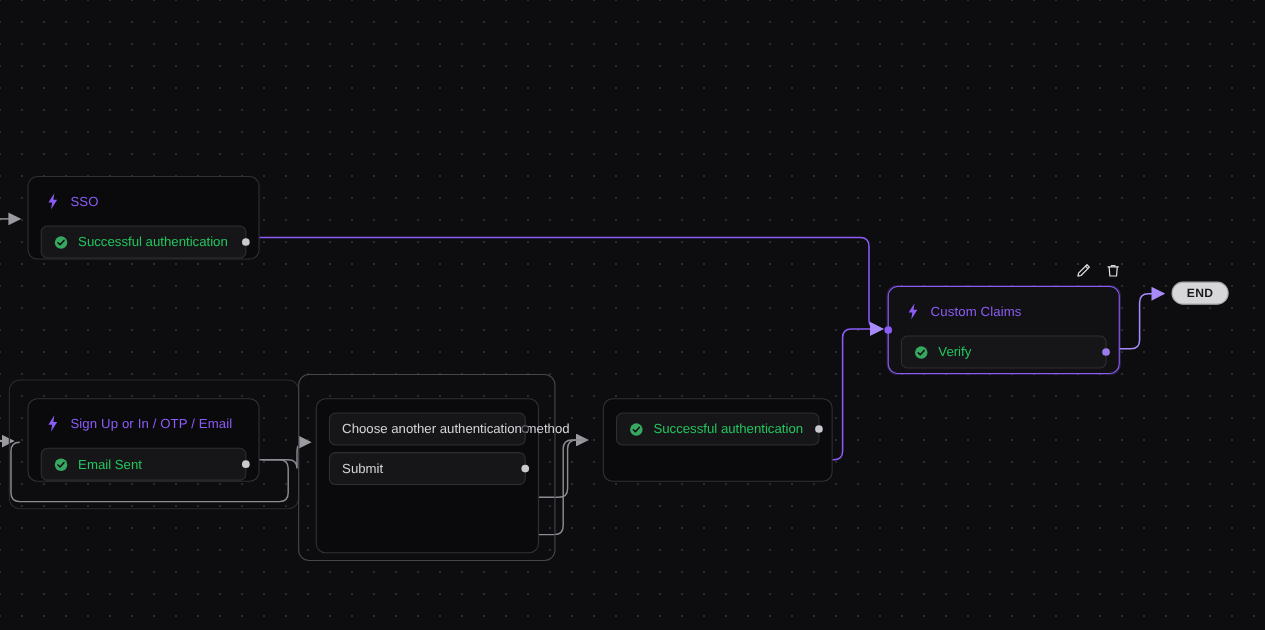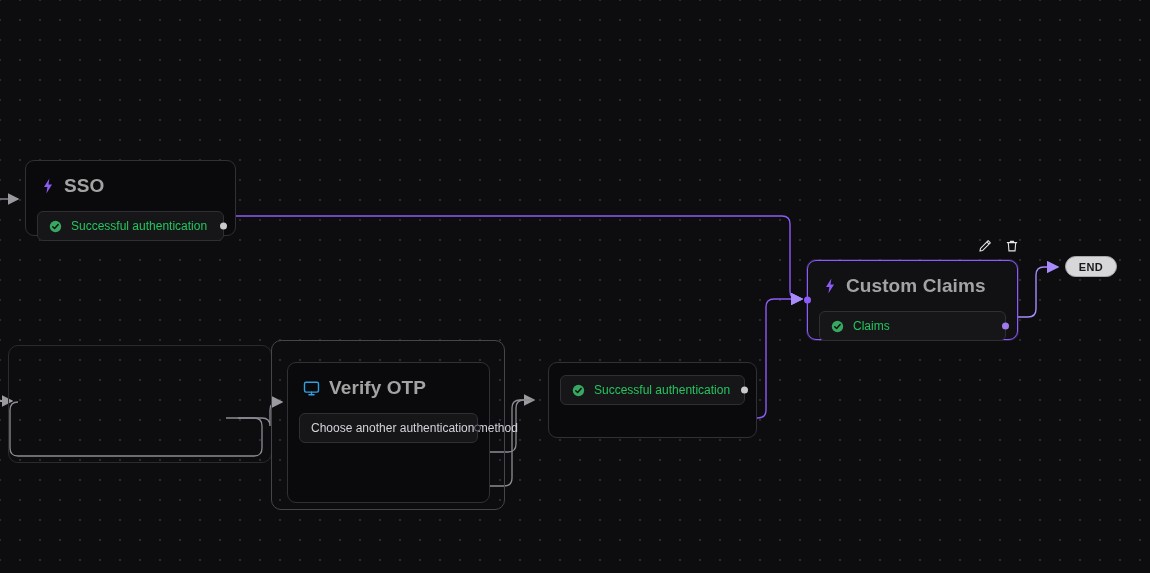--- a/index.html
+++ b/index.html
@@ -42,23 +42,23 @@
     box-shadow: 0 0 0 1px rgba(139,92,246,.25);
   }
   .node-header {
     display: flex;
     align-items: center;
     gap: 9px;
     padding: 2px 4px 0 4px;
     margin-bottom: 14px;
   }
   .node-title {
-    color: #a3a3a3;
-    font-size: 19px;
-    font-weight: bold;
+    color: #8b5cf6;
+    font-size: 12px;
+    font-weight: normal;
     letter-spacing: .1px;
     white-space: nowrap;
   }
   .bolt-icon { width: 14px; height: 16px; display:block; }
   .screen-icon { width: 17px; height: 17px; display:block; }
 
   
   .rows { display: flex; flex-direction: column; gap: 6px; }
   .row {
     position: relative;
@@ -221,34 +221,48 @@
         <svg class="check-icon" viewBox="0 0 16 16">
           <circle cx="8" cy="8" r="7" fill="#37a860"></circle>
           <path d="M4.6 8.2 L6.9 10.5 L11.3 5.6" stroke="#0d0d0f" stroke-width="1.7" fill="none" stroke-linecap="round" stroke-linejoin="round"></path>
         </svg>
         <span class="row-label">Successful authentication</span>
         <span class="handle filled"></span>
       </div>
     </div>
   </div>
 
+  <div class="node" style="left:25px; top:362px; width:211px; height:76px;">
+    <div class="node-header">
+      <svg class="bolt-icon" viewBox="0 0 12 16">
+        <path d="M7.4 0.6 L2.0 9.1 H5.4 L4.4 15.4 L10.0 6.6 H6.5 Z" fill="#8b5cf6"></path>
+      </svg>
+      <span class="node-title">Sign Up or In / OTP / Email</span>
+    </div>
+    <div class="rows">
+      <div class="row">
+        <svg class="check-icon" viewBox="0 0 16 16">
+          <circle cx="8" cy="8" r="7" fill="#37a860"></circle>
+          <path d="M4.6 8.2 L6.9 10.5 L11.3 5.6" stroke="#0d0d0f" stroke-width="1.7" fill="none" stroke-linecap="round" stroke-linejoin="round"></path>
+        </svg>
+        <span class="row-label">Email Sent</span>
+        <span class="handle filled"></span>
+      </div>
+    </div>
+  </div>
 
   <div class="node" style="left:287px; top:362px; width:203px; height:141px;">
-    <div class="node-header">
-      <svg class="screen-icon" viewBox="0 0 18 18">
-        <rect x="1.6" y="2.4" width="14.8" height="10.4" rx="1.6" stroke="#2f9fe0" stroke-width="1.5" fill="none"></rect>
-        <path d="M9 12.8 V15.4" stroke="#2f9fe0" stroke-width="1.5" stroke-linecap="round"></path>
-        <path d="M6.3 15.6 H11.7" stroke="#2f9fe0" stroke-width="1.5" stroke-linecap="round"></path>
-      </svg>
-      <span class="node-title">Verify OTP</span>
-    </div>
     <div class="rows">
       <div class="row plain">
         <span class="row-label">Choose another authentication method</span>
         <span class="handle hollow"></span>
+      </div>
+      <div class="row plain">
+        <span class="row-label">Submit</span>
+        <span class="handle filled"></span>
       </div>
     </div>
   </div>
 
   <div class="node" style="left:548px; top:362px; width:209px; height:76px;">
     <div class="rows">
       <div class="row">
         <svg class="check-icon" viewBox="0 0 16 16">
           <circle cx="8" cy="8" r="7" fill="#37a860"></circle>
           <path d="M4.6 8.2 L6.9 10.5 L11.3 5.6" stroke="#0d0d0f" stroke-width="1.7" fill="none" stroke-linecap="round" stroke-linejoin="round"></path>
@@ -266,21 +280,21 @@
         <path d="M7.4 0.6 L2.0 9.1 H5.4 L4.4 15.4 L10.0 6.6 H6.5 Z" fill="#8b5cf6"></path>
       </svg>
       <span class="node-title">Custom Claims</span>
     </div>
     <div class="rows">
       <div class="row">
         <svg class="check-icon" viewBox="0 0 16 16">
           <circle cx="8" cy="8" r="7" fill="#37a860"></circle>
           <path d="M4.6 8.2 L6.9 10.5 L11.3 5.6" stroke="#0d0d0f" stroke-width="1.7" fill="none" stroke-linecap="round" stroke-linejoin="round"></path>
         </svg>
-        <span class="row-label">Claims</span>
+        <span class="row-label">Verify</span>
         <span class="handle purple"></span>
       </div>
     </div>
   </div>
 
   <div id="end-node">
     <span>END</span>
   </div>
 
 </div>

